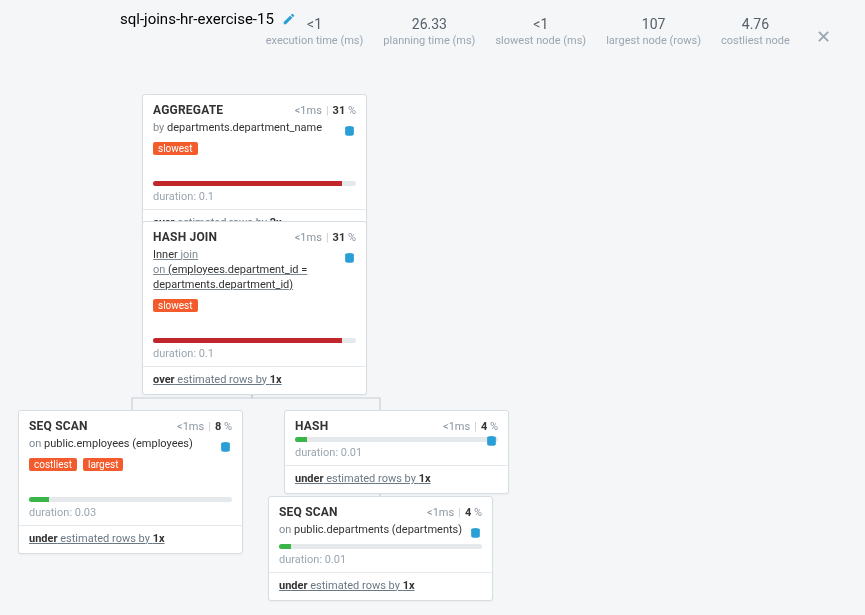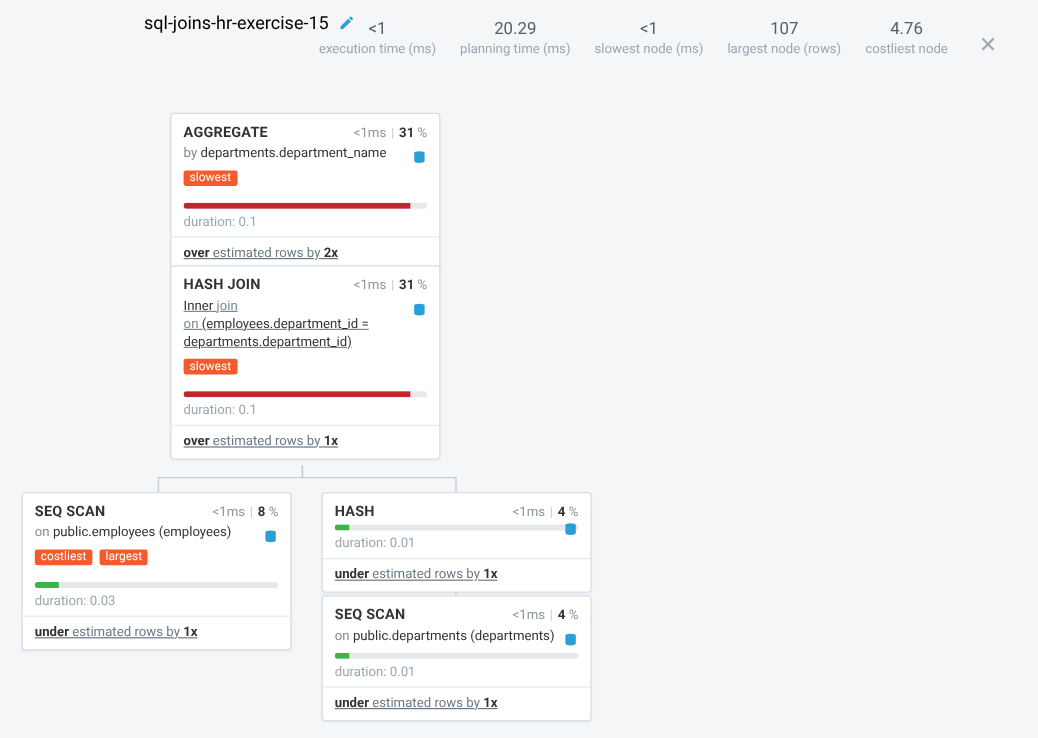--- a/index.html
+++ b/index.html
@@ -54,21 +54,21 @@
   .node .time .pct-sym { color: #8a95a0; font-weight: 400; }
   .detail { font-size: 11px; color: #7e8992; margin: 2px 0 4px 0; line-height: 1.35; }
   .detail b { color: #333; font-weight: 400; }
   .badge {
     display: inline-block;
     background: #f35b2c;
     color: #fff;
     font-size: 10px;
     padding: 1px 5px;
     border-radius: 2px;
-    margin: 2px 3px 8px 0;
+    margin: 2px 3px 20px 0;
   }
   .bar {
     height: 5px;
     background: #e5e9ec;
     border-radius: 3px;
     margin: 6px 0 4px 0;
     overflow: hidden;
   }
   .bar .fill { height: 100%; }
   .bar .fill.red { background: #c0262c; }
@@ -93,21 +93,21 @@
       </svg>
   </span>
 </div>
 
 <div class="metrics">
   <div class="metric">
     <div class="val">&lt;1</div>
     <div class="lbl">execution time (ms)</div>
   </div>
   <div class="metric">
-    <div class="val">20.29</div>
+    <div class="val">26.33</div>
     <div class="lbl">planning time (ms)</div>
   </div>
   <div class="metric">
     <div class="val">&lt;1</div>
     <div class="lbl">slowest node (ms)</div>
   </div>
   <div class="metric">
     <div class="val">107</div>
     <div class="lbl">largest node (rows)</div>
   </div>
@@ -206,21 +206,21 @@
     <div class="bar">
         <div class="fill green" style="width:10%"></div>
       </div>
     <div class="dur">duration: 0.03</div>
     <div class="divider"></div>
     <div class="est">
       <strong>under</strong><span> estimated rows by </span><strong>1x</strong>
     </div>
   </div>
 
-  <div class="node" style="left:268px; top:330px; width:225px;">
+  <div class="node" style="left:284px; top:330px; width:225px;">
     <div class="title-row">
       <span class="title">HASH</span>
       <span class="time">
         <span>&lt;1ms</span><span class="sep">|</span><span class="pct">4</span><span class="pct-sym"> %</span>
       </span>
     </div>
     <span class="db-icon low">
       <svg width="13" height="13" viewBox="0 0 24 24" fill="#2a9fd6">
           <ellipse cx="12" cy="5" rx="8" ry="3"></ellipse>
           <path d="M4 5v6c0 1.66 3.58 3 8 3s8-1.34 8-3V5"></path>

